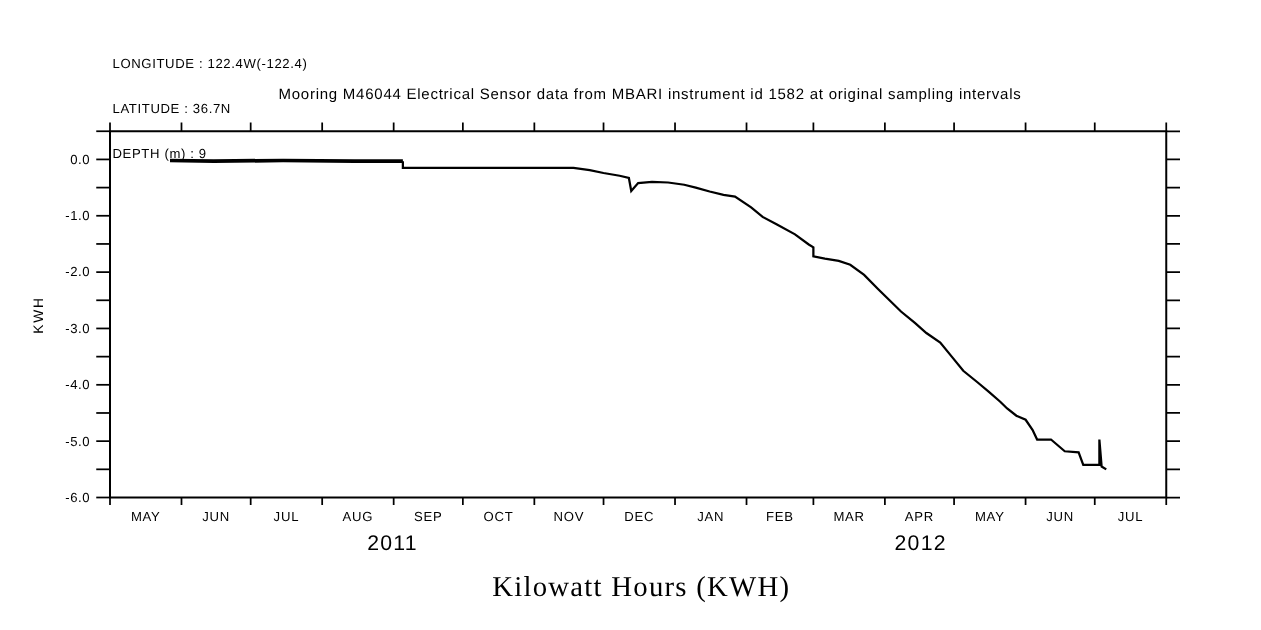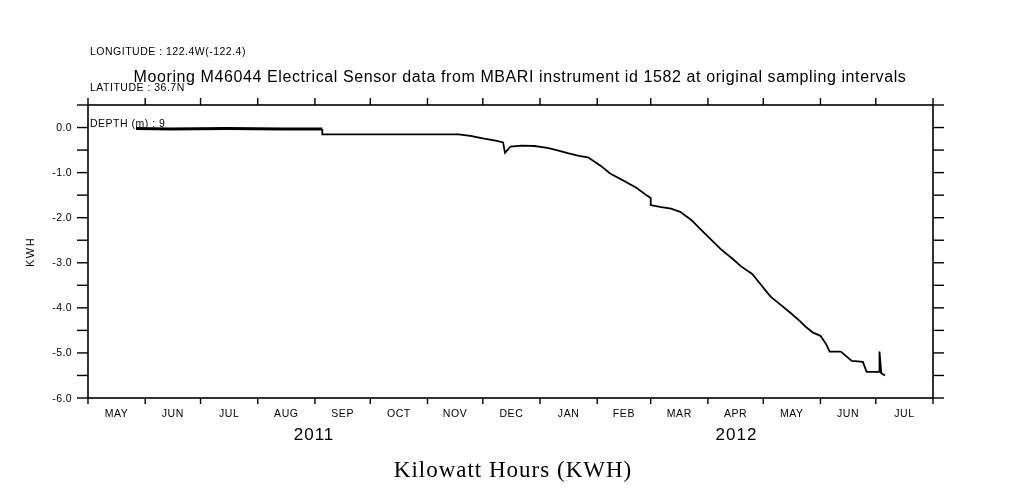--- a/index.html
+++ b/index.html
@@ -10,21 +10,21 @@
   }
   .page { position: relative; width: 840px; height: 504px; background: #ffffff; }
   .hdr {
     position: absolute; left: 90px; top: 21px;
     font-size: 10.5px; line-height: 12px; letter-spacing: 0.5px;
     white-space: pre;
   }
   .chart-title {
     position: absolute; left: 520px; top: 68px;
     transform: translateX(-50%);
-    font-size: 16px; letter-spacing: 0.6px; white-space: nowrap;
+    font-size: 12px; letter-spacing: 0.6px; white-space: nowrap;
   }
   svg.plot { position: absolute; left: 0; top: 0; }
   .ylab { font-family: "Liberation Sans", sans-serif; font-size: 10.5px; letter-spacing: 0.4px; }
   .xlab { font-family: "Liberation Sans", sans-serif; font-size: 10.5px; letter-spacing: 0.6px; }
   .yearlab { font-family: "Liberation Sans", sans-serif; font-size: 17px; letter-spacing: 1px; }
   .axistitle { font-family: "Liberation Sans", sans-serif; font-size: 11px; letter-spacing: 1.5px; }
   .bottomtitle { font-family: "Liberation Serif", "DejaVu Serif", serif; font-size: 23px; letter-spacing: 1px; }
 </style>
 </head>
 <body>

